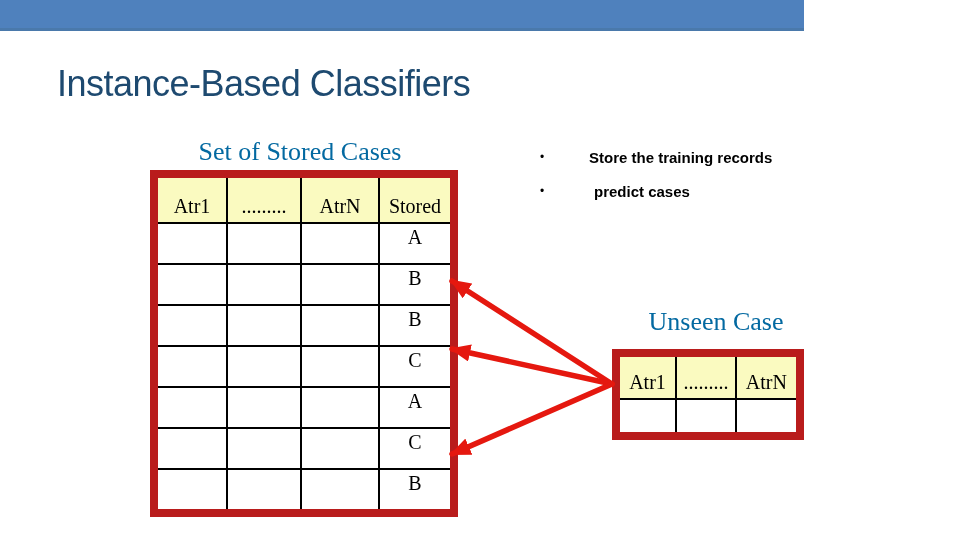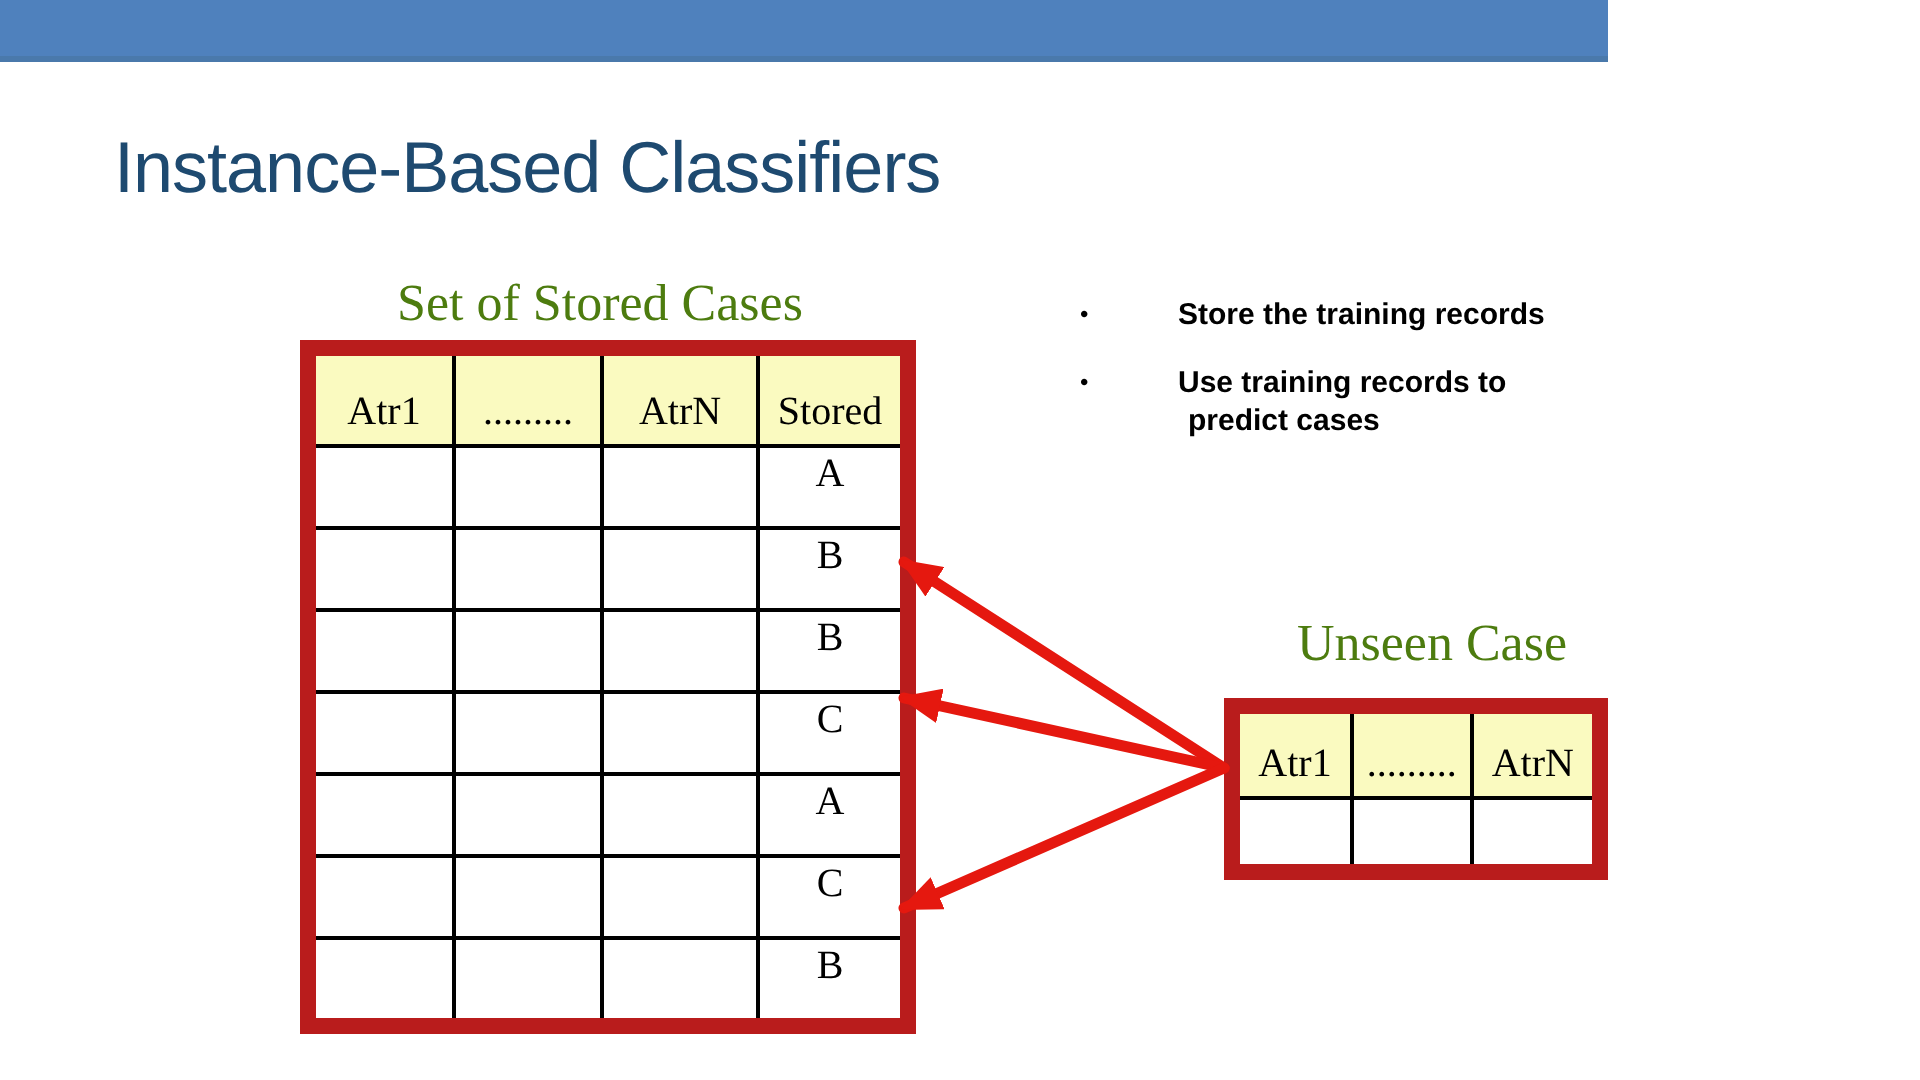--- a/index.html
+++ b/index.html
@@ -9,21 +9,21 @@
   
   .top-bar{position:absolute;left:0;top:0;width:960px;height:28px;background:#4f81bd;
            border-bottom:3px solid #4a79ab;}
 
   
   .title{position:absolute;left:57px;top:66px;margin:0;font-weight:400;font-size:36px;
          line-height:1;color:#1e4a70;font-family:"Liberation Sans",sans-serif;letter-spacing:-0.5px;}
 
   
   .caption{position:absolute;text-align:center;font-family:"Liberation Serif",serif;
-           color:#4d7c0f;font-size:26px;line-height:1.1;}
+           color:#0369a1;font-size:26px;line-height:1.1;}
   .stored-caption{left:150px;top:138px;width:300px;}
   .unseen-caption{left:612px;top:308px;width:208px;}
 
   
   table{border-collapse:collapse;table-layout:fixed;position:absolute;background:#fff;}
   .stored-table{left:150px;top:170px;}
   .unseen-table{left:612px;top:349px;}
   th,td{border:2px solid #000;padding:0;overflow:hidden;}
   table{border:8px solid #b91c1c;}
   th{background:#fafac0;vertical-align:bottom;text-align:center;
@@ -57,21 +57,20 @@
   <div class="bullets">
     <div class="bullet-item">
       <span class="bullet-marker">•</span>
       <div class="bullet-text">
         <div>Store the training records</div>
       </div>
     </div>
     <div class="bullet-item">
       <span class="bullet-marker">•</span>
       <div class="bullet-text">
-        <div>Use training records to</div>
         <div class="cont">predict cases</div>
       </div>
     </div>
   </div>
 
   <div class="caption stored-caption">Set of Stored Cases</div>
 
   <table class="stored-table">
     <colgroup>
         <col style="width:73px">

